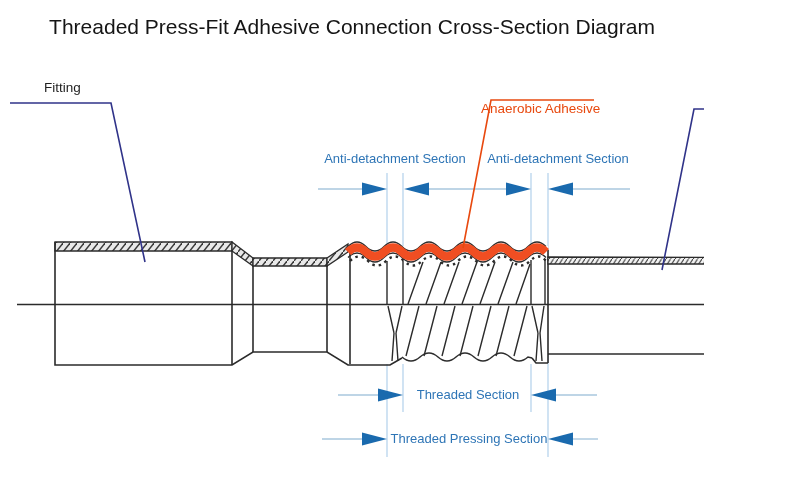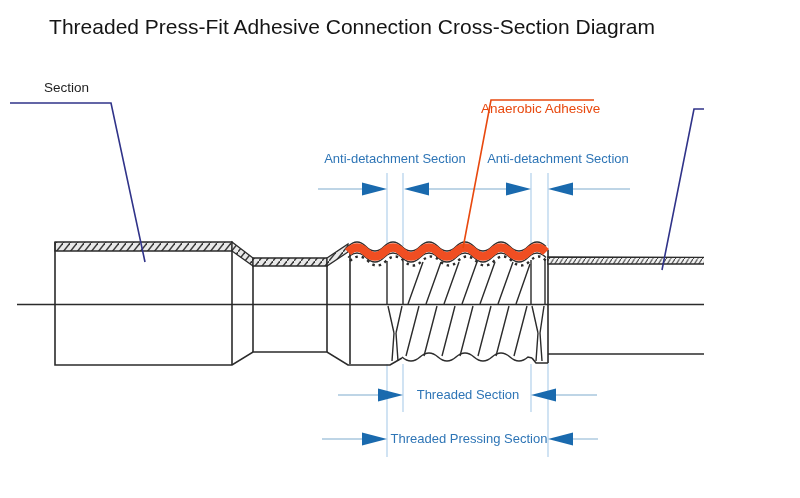--- a/index.html
+++ b/index.html
@@ -134,21 +134,21 @@
       <polygon class="arrow" points="548,439 573,432.5 573,445.5"></polygon>
     </g>
 
     <g>
       <path class="navy" d="M10,103 H111 L145,262"></path>
       <path class="navy" d="M800,109 H694 L662,270"></path>
       <path class="orange-line" d="M594,100 H491 L463,248"></path>
     </g>
   </svg>
 
-  <div id="lbl-fitting" class="callout">Section</div>
+  <div id="lbl-fitting" class="callout">Fitting</div>
   <div id="lbl-adhesive" class="callout">Anaerobic Adhesive</div>
   <div id="lbl-pipe" class="callout">Pipe</div>
 
   <div id="lbl-anti-left" class="dim-label">Anti-detachment Section</div>
   <div id="lbl-anti-right" class="dim-label">Anti-detachment Section</div>
   <div id="lbl-threaded" class="dim-label">Threaded Section</div>
   <div id="lbl-pressing" class="dim-label">Threaded Pressing Section</div>
 
 </div>
 

